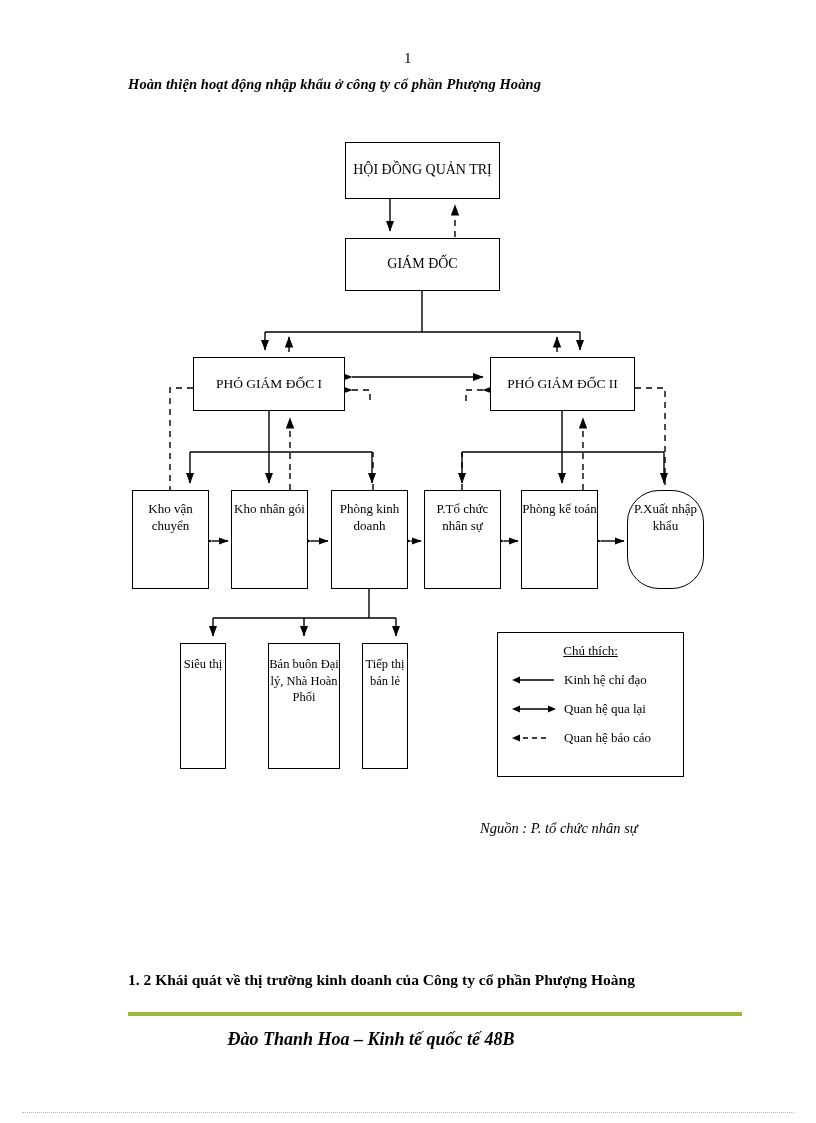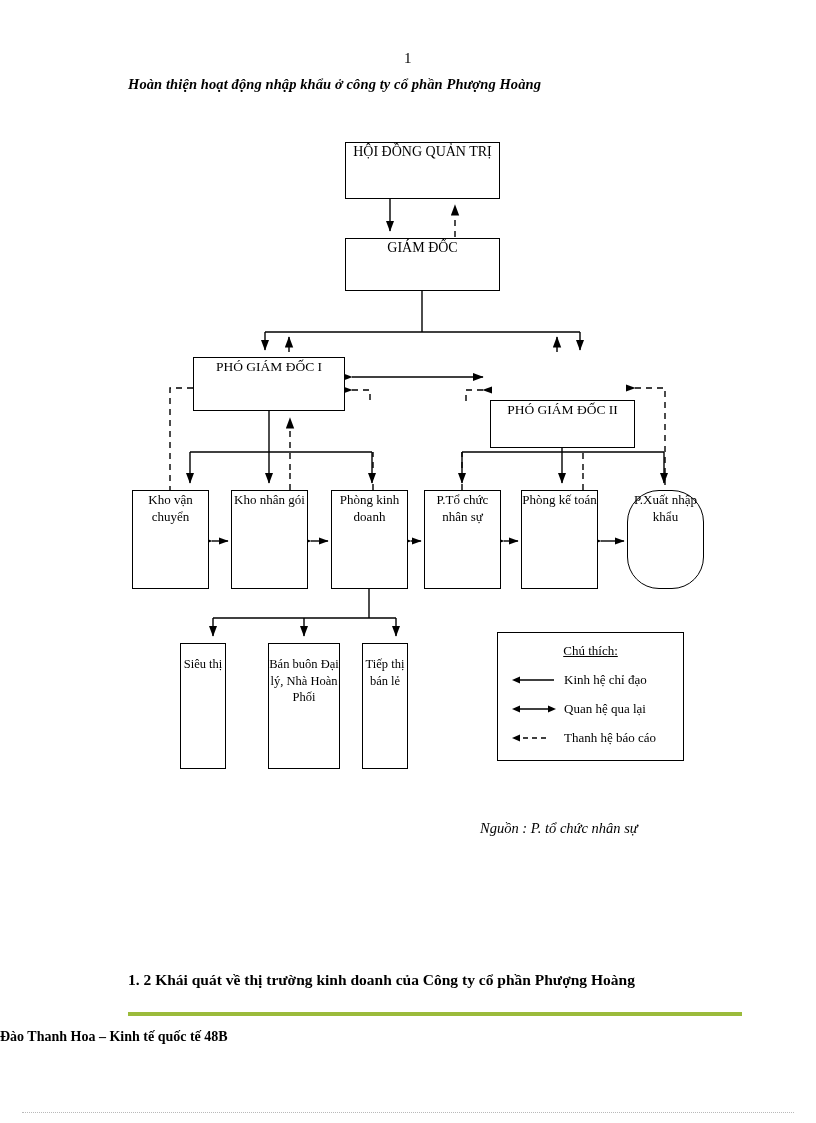--- a/index.html
+++ b/index.html
@@ -53,39 +53,40 @@
     pointer-events: none;
   }
   .diagram svg { display: block; }
 
   .node {
     position: absolute;
     border: 1px solid #000;
     box-sizing: border-box;
     background: #fff;
     display: flex;
-    align-items: flex-start;
+    align-items: center;
     justify-content: center;
     text-align: center;
     line-height: 1.32;
     z-index: 3;
   }
   .node span { display: block; width: 100%; }
 
   .n-board    { left: 345px; top: 142px; width: 155px; height: 57px; font-size: 14px; }
   .n-director { left: 345px; top: 238px; width: 155px; height: 53px; font-size: 14px; }
   .n-vd1      { left: 193px; top: 357px; width: 152px; height: 54px; font-size: 13.5px; }
-  .n-vd2      { left: 490px; top: 357px; width: 145px; height: 48px; font-size: 13.5px; margin-top: 43px; }
+  .n-vd2      { left: 490px; top: 357px; width: 145px; height: 54px; font-size: 13.5px; }
 
   .dept {
     width: 77px;
     height: 99px;
     top: 490px;
     font-size: 13px;
     align-items: flex-start;
+    padding-top: 9px;
   }
   .d1 { left: 132px; }
   .d2 { left: 231px; }
   .d3 { left: 331px; }
   .d4 { left: 424px; }
   .d5 { left: 521px; }
   .d6 { left: 627px; border-radius: 32px; }
 
   .leaf {
     width: 46px;
@@ -98,21 +99,21 @@
   .l1 { left: 180px; }
   .l2 { left: 268px; width: 72px; }
   .l3 { left: 362px; }
 
   
   .legend-box {
     position: absolute;
     left: 497px;
     top: 632px;
     width: 187px;
-    height: 129px;
+    height: 145px;
     border: 1px solid #000;
     box-sizing: border-box;
     background: #fff;
     z-index: 3;
   }
   .legend-title {
     text-align: center;
     font-size: 13px;
     margin-top: 10px;
     text-decoration: underline;
@@ -162,22 +163,23 @@
     top: 1012px;
     width: 614px;
     height: 4px;
     background: #9bbb3b;
   }
   .footer-text {
     position: absolute;
     top: 1029px;
     left: 0;
     width: 742px;
-    text-align: left;
-    font-size: 14px;
+    text-align: center;
+    font-size: 18px;
+    font-style: italic;
     font-weight: bold;
   }
   .bottom-dots {
     position: absolute;
     left: 22px;
     top: 1112px;
     width: 772px;
     height: 1px;
     border-top: 1px dotted #b9b9b9;
   }
@@ -332,21 +334,21 @@
 
     <div class="legend-row">
       <span class="legend-glyph">
         <svg width="48" height="12" xmlns="http://www.w3.org/2000/svg">
           <g stroke="#000" stroke-width="1.4" fill="none">
             <line x1="36" y1="6" x2="8" y2="6" stroke-dasharray="5,4"></line>
             <path d="M10,2.5 L2,6 L10,9.5 z" fill="#000" stroke="none"></path>
           </g>
         </svg>
       </span>
-      <span class="legend-label">Thanh hệ báo cáo</span>
+      <span class="legend-label">Quan hệ báo cáo</span>
     </div>
   </div>
 
   <div class="source-note">Nguồn : P. tổ chức nhân sự</div>
 
   <div class="section-heading">1. 2 Khái quát về thị trường kinh doanh của Công ty cổ phần Phượng Hoàng</div>
 
   <div class="footer-rule" style="background: rgb(155, 187, 59);"></div>
   <div class="footer-text">Đào Thanh Hoa – Kinh tế quốc tế 48B</div>
   <div class="bottom-dots"></div>

